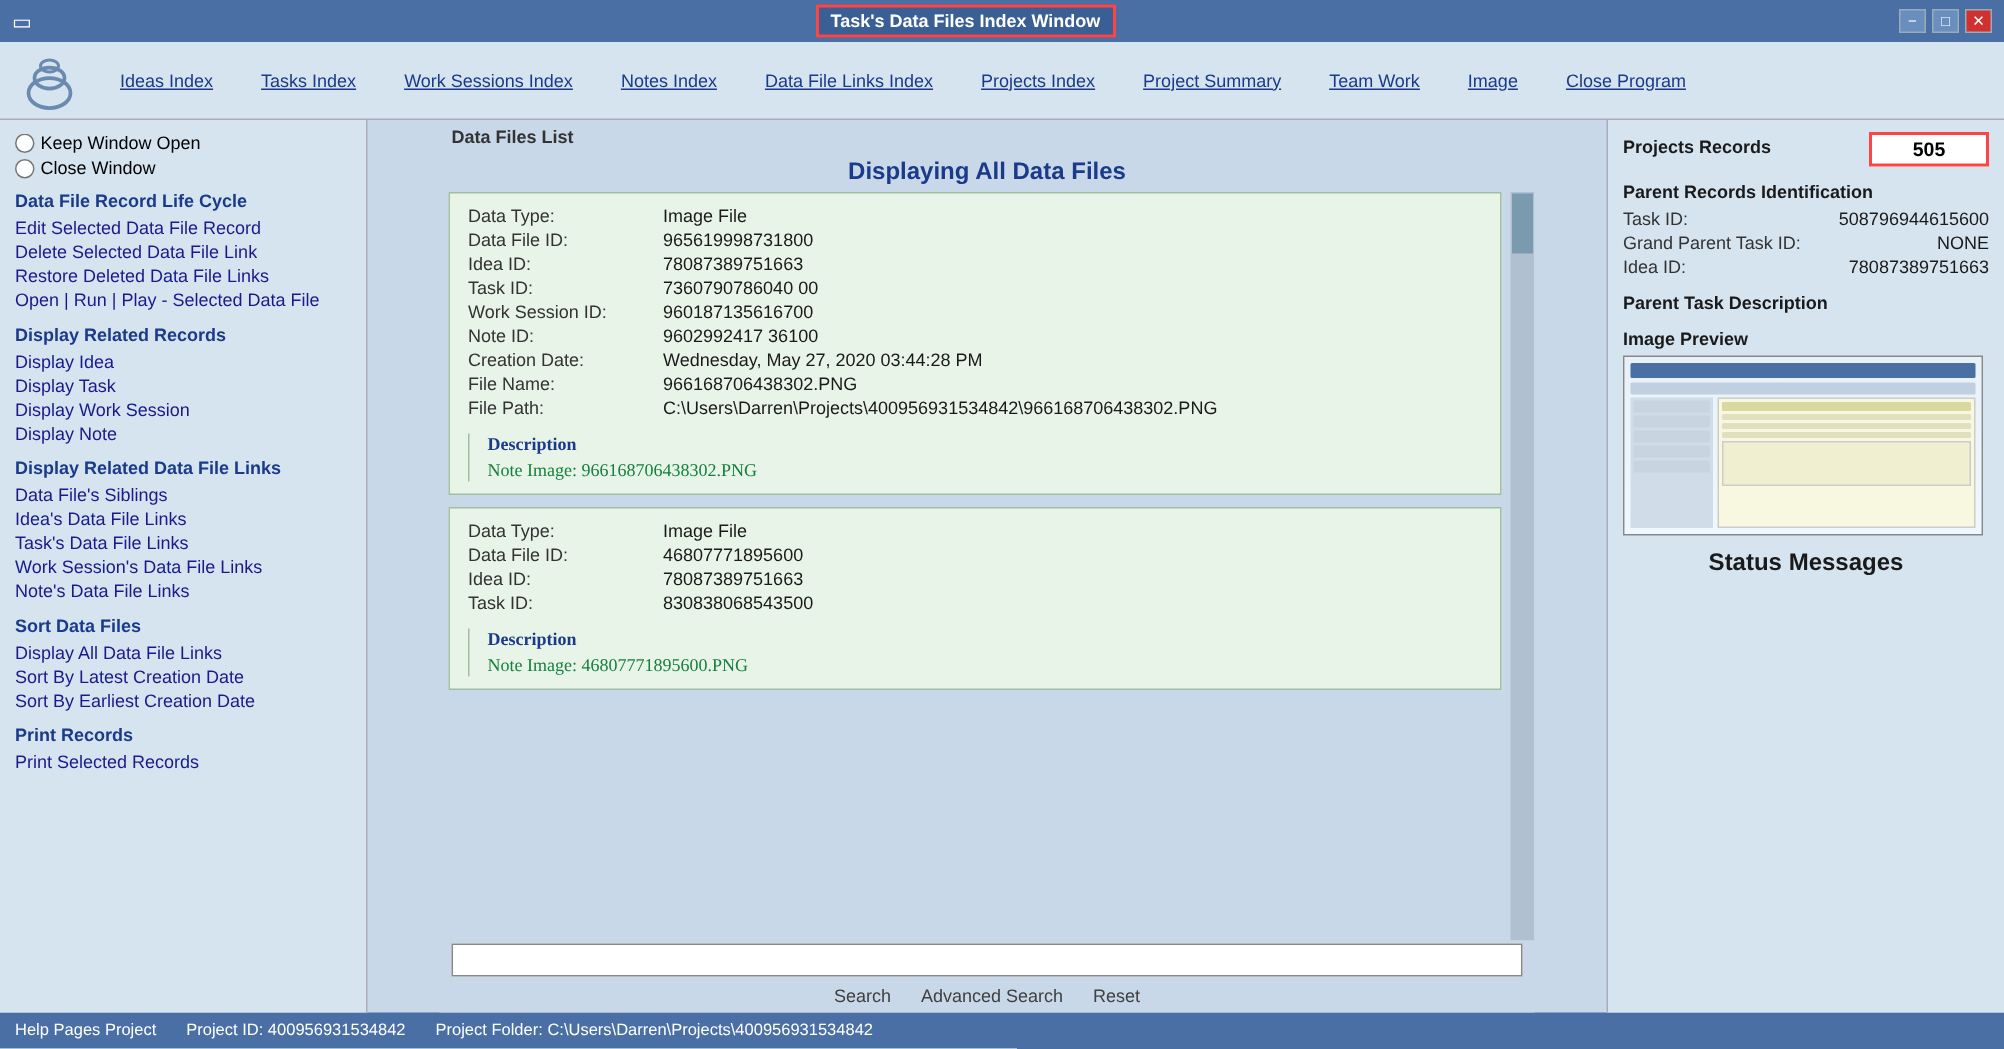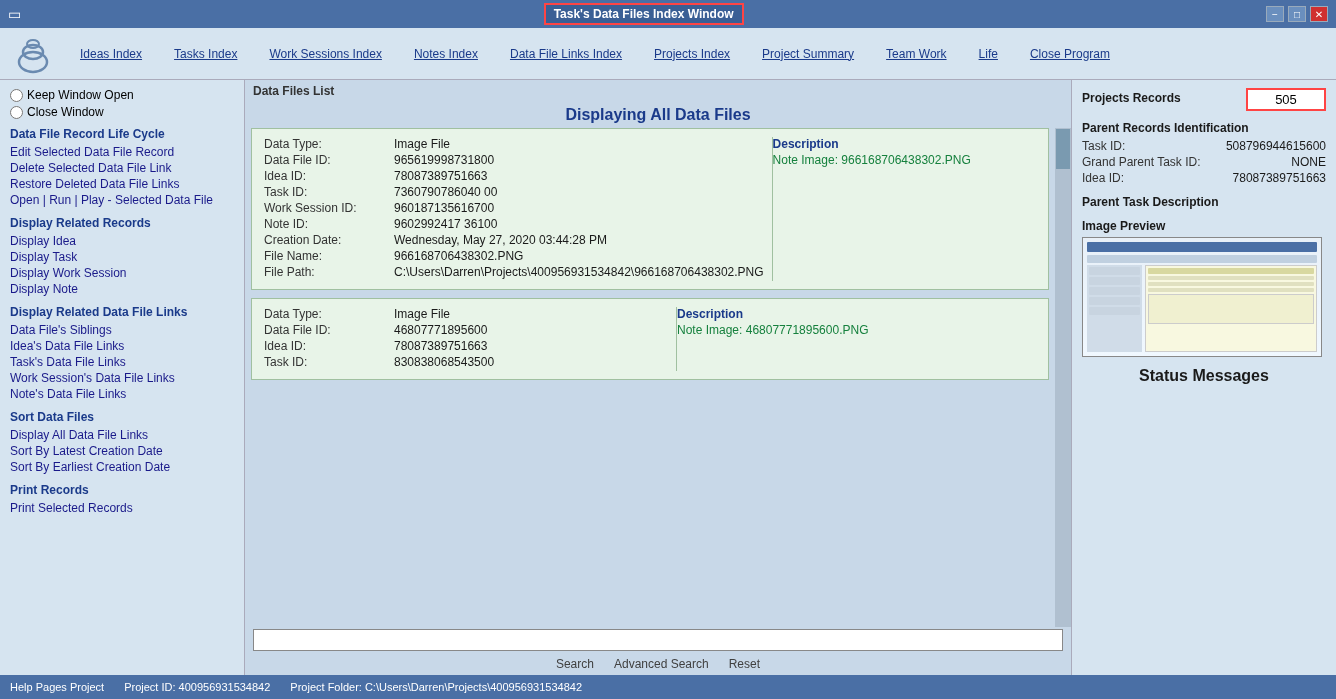--- a/index.html
+++ b/index.html
@@ -84,20 +84,21 @@
       cursor: pointer;
       font-size: 12px;
       padding: 4px 10px;
       white-space: nowrap;
     }
 
     
     .main-layout {
       display: flex;
       height: calc(699px - 28px - 52px - 24px);
+      gap: 48px;
     }
 
     
     .sidebar {
       width: 245px;
       background: #d6e4f0;
       padding: 8px 10px;
       border-right: 1px solid #aab;
       overflow-y: auto;
       flex-shrink: 0;
@@ -197,28 +198,31 @@
       margin-bottom: 2px;
     }
     .card-description-value {
       color: #15803d;
       font-size: 12px;
     }
 
     .card-layout {
       display: flex;
       gap: 8px;
+      flex-direction: column;
     }
     .card-left {
       flex: 1;
     }
     .card-right {
       width: 360px;
       flex-shrink: 0;
+      padding-left: 12px;
       border-left: 1px solid #a0c0a0;
+      font-family: Liberation Serif, serif;
     }
     .search-input {
       flex: 1;
       height: 22px;
       border: 1px solid #888;
       background: white;
       font-size: 12px;
       padding: 2px 4px;
     }
     .search-buttons {
@@ -259,21 +263,21 @@
       font-size: 12px;
     }
     .right-field-label { color: #333; }
     .right-field-value { color: #1a1a1a; font-weight: normal; }
     .records-count-box {
       border: 2px solid #ff4444;
       padding: 2px 6px;
       text-align: center;
       background: white;
       font-size: 13px;
-      font-weight: normal;
+      font-weight: bold;
       width: 80px;
       float: right;
     }
     .parent-task-desc {
       font-size: 12px;
       color: #1a1a1a;
       line-height: 1.4;
     }
     .image-preview-box {
       border: 1px solid #888;
@@ -353,21 +357,21 @@
   </div>
   <div class="nav-links">
     <span class="nav-link">Ideas Index</span>
     <span class="nav-link">Tasks Index</span>
     <span class="nav-link">Work Sessions Index</span>
     <span class="nav-link">Notes Index</span>
     <span class="nav-link">Data File Links Index</span>
     <span class="nav-link">Projects Index</span>
     <span class="nav-link">Project Summary</span>
     <span class="nav-link">Team Work</span>
-    <span class="nav-link">Life</span>
+    <span class="nav-link">Image</span>
     <span class="nav-link">Close Program</span>
   </div>
 </div>
 
 <div class="main-layout">
 
   <div class="sidebar">
     <label class="sidebar-radio">
       <input type="radio" name="window-mode" style="">
       <span>Keep Window Open</span>

